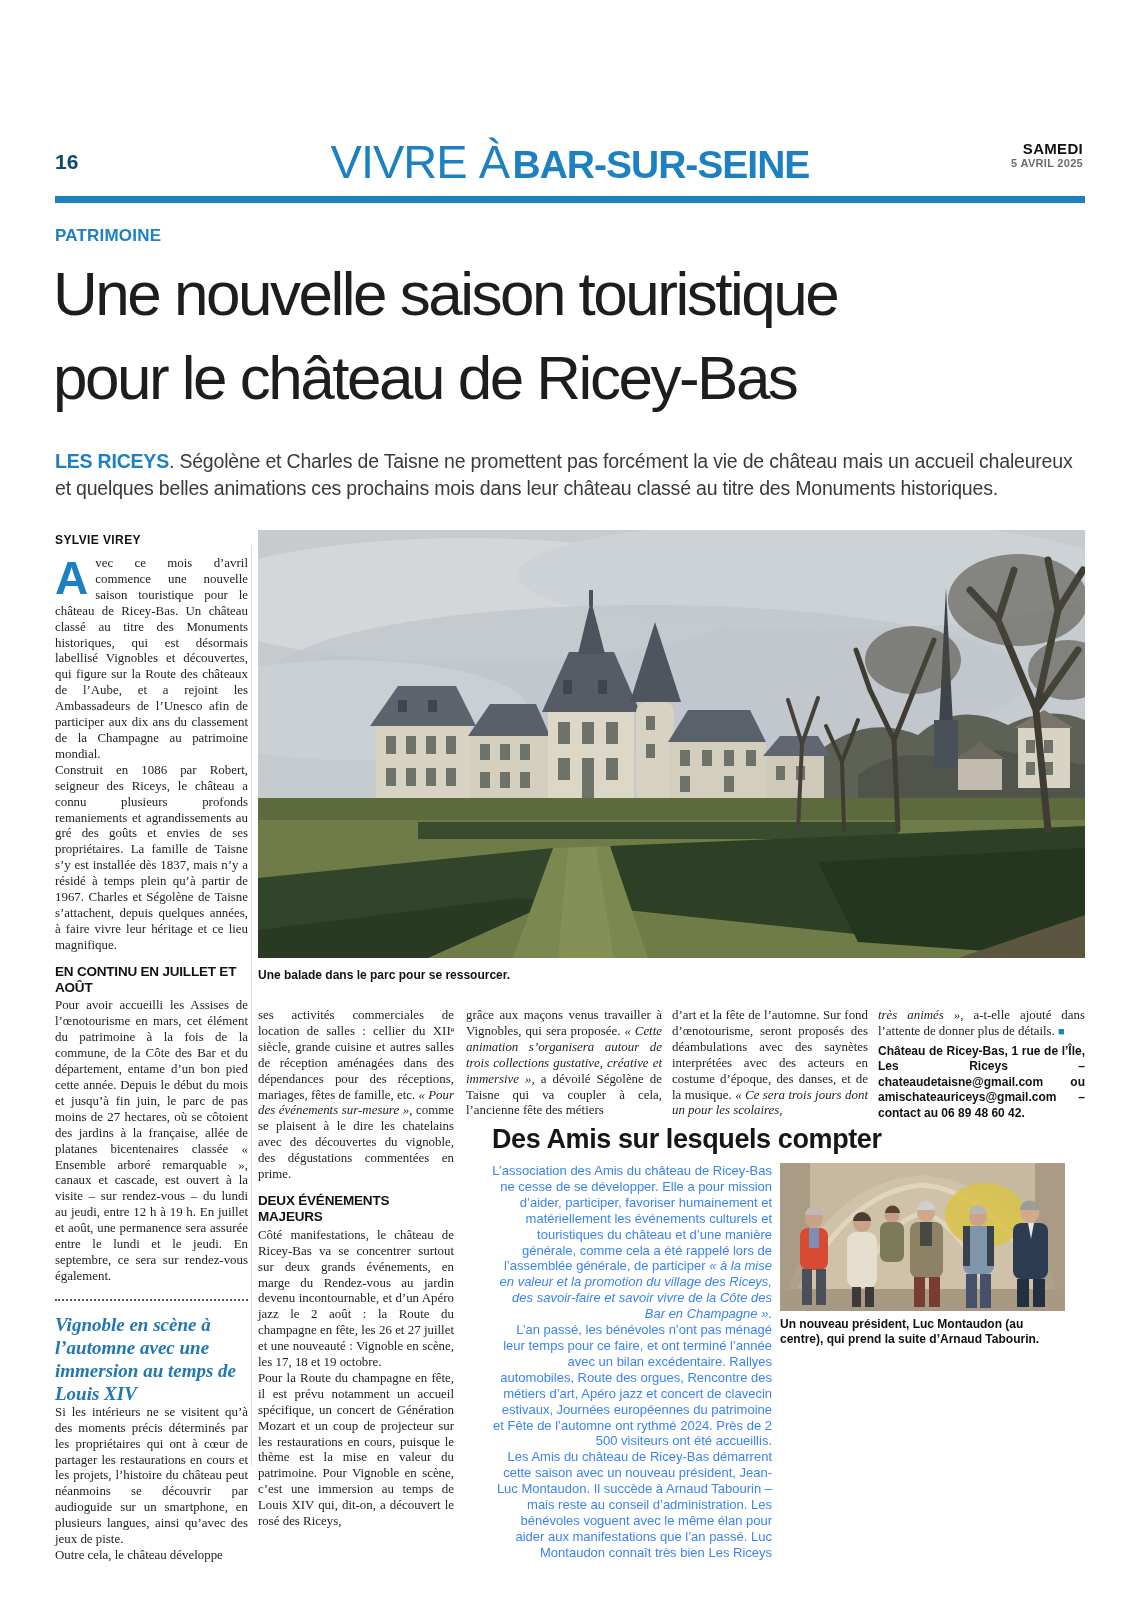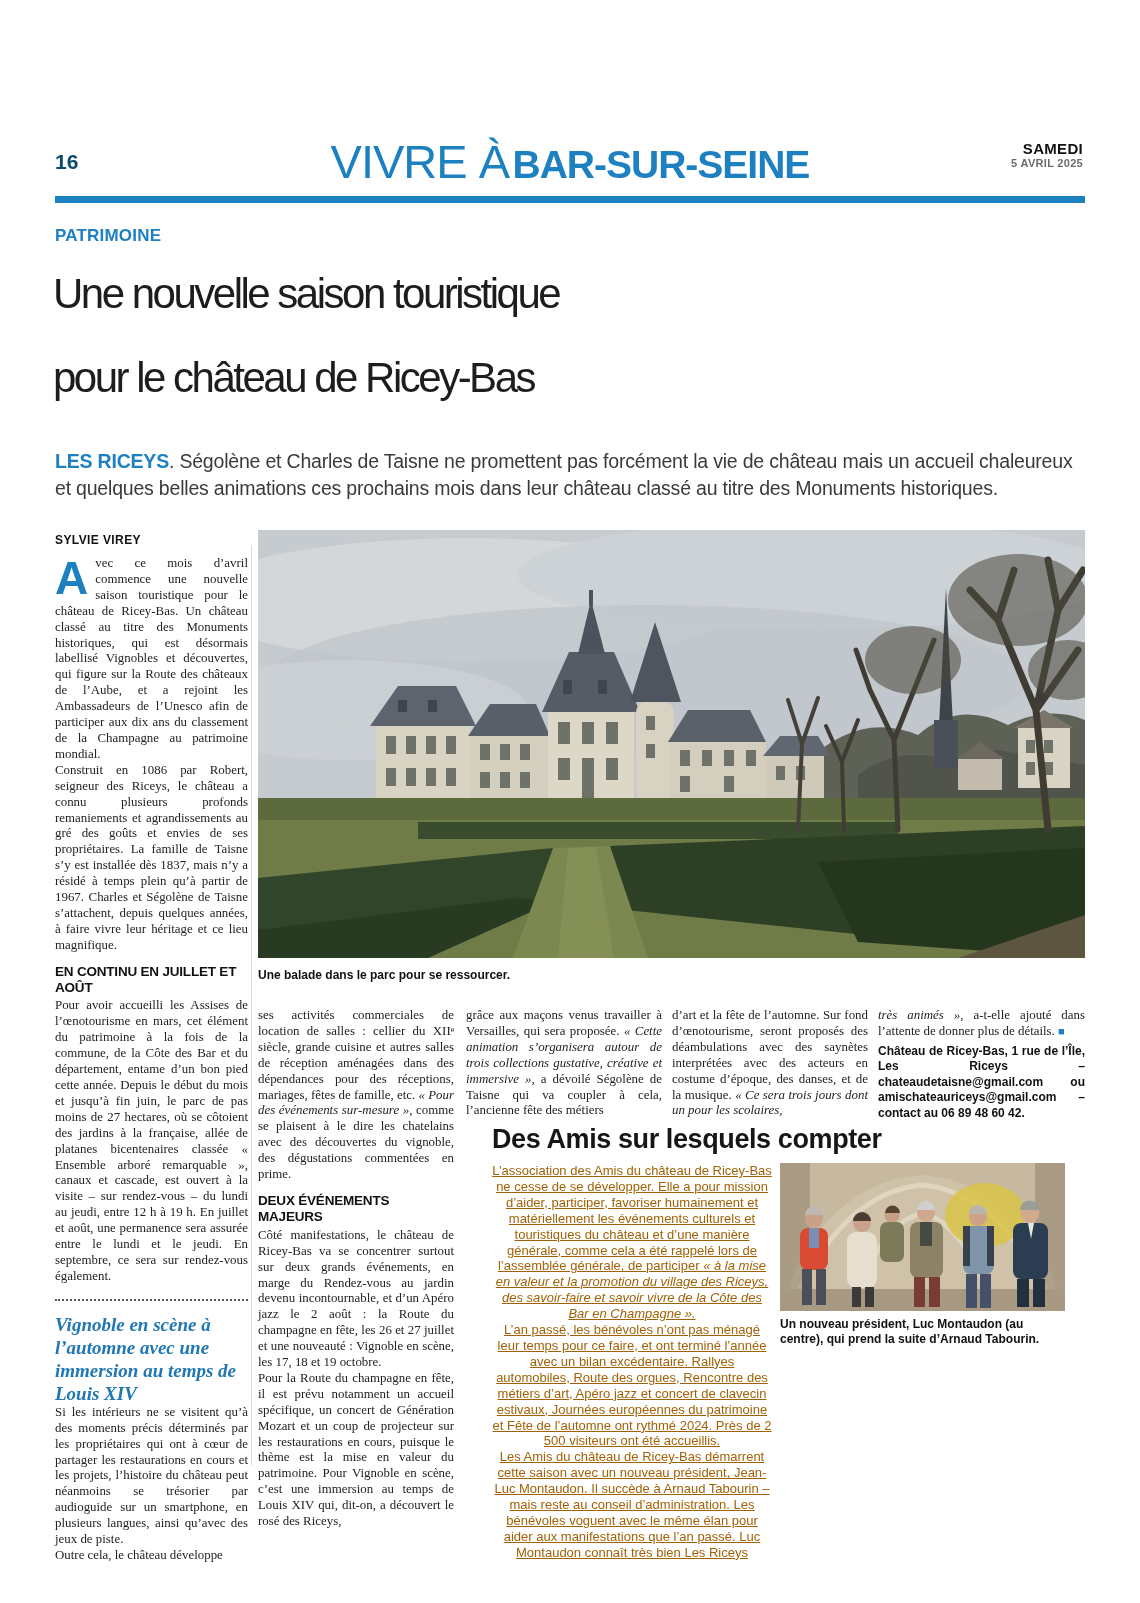--- a/index.html
+++ b/index.html
@@ -11,21 +11,21 @@
   .pagenum { font-size:21px; font-weight:bold; color:#0c4a6e; }
   .masthead { width:100%; text-align:center; letter-spacing:-1px; color:#1d80c0; white-space:nowrap; }
   .masthead .light { font-size:47px; font-weight:400; }
   .masthead .bold  { font-size:39px; font-weight:700; }
   .dateblock { text-align:right; line-height:15px; }
   .dateblock .day  { font-size:15px; font-weight:bold; color:#111; letter-spacing:0.3px; }
   .dateblock .date { font-size:11px; font-weight:bold; color:#6d6d6d; letter-spacing:0.3px; }
   .bluebar { background:#1d80c0; height:7px; }
 
   .kicker { color:#1d80c0; font-weight:bold; font-size:17px; letter-spacing:0.2px; }
-  .headline { font-size:42px; line-height:84px; font-weight:400; letter-spacing:-2.5px; color:#1d1d1b; white-space:nowrap; }
+  .headline { font-size:62px; line-height:84px; font-weight:400; letter-spacing:-2.5px; color:#1d1d1b; white-space:nowrap; }
   .standfirst { font-size:19.5px; line-height:26.5px; color:#3a3a3a; letter-spacing:-0.2px; }
   .standfirst .lead { color:#1d80c0; font-weight:bold; }
 
   .byline { font-size:12px; font-weight:bold; letter-spacing:0.4px; color:#111; }
 
   .body { font-family:"Liberation Serif", serif; font-size:12.9px; line-height:15.9px;
           text-align:justify; color:#232323; }
   .body p { margin:0; }
   .dropcap { float:left; color:#1d80c0; font-family:"Liberation Sans", sans-serif; font-weight:bold;
              font-size:46px; line-height:38px; padding:3px 7px 0 0; }
@@ -37,21 +37,21 @@
   .caption { font-weight:bold; font-size:12px; line-height:15px; color:#111; }
   .hairline-v { width:1px; background:#dcdcdc; }
 
   .q { font-style:italic; }
   .endmark { color:#1d80c0; font-style:normal; font-size:11px; }
 
   .contact { font-family:"Liberation Sans", sans-serif; font-weight:bold; font-size:12px;
              line-height:15.5px; color:#111; margin-top:4px !important; text-align:justify; }
 
   .boxtitle { font-size:27px; font-weight:bold; letter-spacing:-0.4px; color:#161616; }
-  .boxtext { font-size:13px; line-height:15.9px; color:#a16207; text-align:center;text-decoration:underline; }
+  .boxtext { font-size:13px; line-height:15.9px; color:#3b82f6; text-align:right; }
   .boxtext p { margin:0; }
   .boxnote { font-weight:bold; font-size:12.2px; line-height:15.2px; margin-top:3px !important; }
 
   .photo-frame { display:block; }
 </style>
 </head>
 <body>
 
 <div class="page">
 
@@ -76,21 +76,21 @@
   </div>
 
   <div class="abs byline" style="left:55px; top:533px;">SYLVIE VIREY</div>
 
   <div class="abs body" style="left:55px; top:556px; width:193px;">
     <p><span class="dropcap">A</span><span>vec ce mois d’avril commence une nouvelle saison touristique pour le château de Ricey-Bas. Un château classé au titre des Monuments historiques, qui est désormais labellisé Vignobles et découvertes, qui figure sur la Route des châteaux de l’Aube, et a rejoint les Ambassadeurs de l’Unesco afin de participer aux dix ans du classement de la Champagne au patrimoine mondial.</span></p>
     <p>Construit en 1086 par Robert, seigneur des Riceys, le château a connu plusieurs profonds remaniements et agrandissements au gré des goûts et envies de ses propriétaires. La famille de Taisne s’y est installée dès 1837, mais n’y a résidé à temps plein qu’à partir de 1967. Charles et Ségolène de Taisne s’attachent, depuis quelques années, à faire vivre leur héritage et ce lieu magnifique.</p>
     <p class="subhead">EN CONTINU EN JUILLET ET AOÛT</p>
     <p>Pour avoir accueilli les Assises de l’œnotourisme en mars, cet élément du patrimoine à la fois de la commune, de la Côte des Bar et du département, entame d’un bon pied cette année. Depuis le début du mois et jusqu’à fin juin, le parc de pas moins de 27 hectares, où se côtoient des jardins à la française, allée de platanes bicentenaires classée « Ensemble arboré remarquable », canaux et cascade, est ouvert à la visite – sur rendez-vous – du lundi au jeudi, entre 12 h à 19 h. En juillet et août, une permanence sera assurée entre le lundi et le jeudi. En septembre, ce sera sur rendez-vous également.</p>
     <p class="crosshead">Vignoble en scène à l’automne avec une immersion au temps de Louis XIV</p>
-    <p>Si les intérieurs ne se visitent qu’à des moments précis déterminés par les propriétaires qui ont à cœur de partager les restaurations en cours et les projets, l’histoire du château peut néanmoins se trésorier par audioguide sur un smartphone, en plusieurs langues, ainsi qu’avec des jeux de piste.</p>
+    <p>Si les intérieurs ne se visitent qu’à des moments précis déterminés par les propriétaires qui ont à cœur de partager les restaurations en cours et les projets, l’histoire du château peut néanmoins se découvrir par audioguide sur un smartphone, en plusieurs langues, ainsi qu’avec des jeux de piste.</p>
     <p>Outre cela, le château développe</p>
   </div>
 
   <div class="abs hairline-v" style="left:251px; top:545px; height:920px;"></div>
 
   <div class="abs" style="left:258px; top:530px; width:827px; height:428px;">
     <svg class="photo-frame" width="827" height="428" viewBox="0 0 827 428">
 
       <rect width="827" height="428" fill="#c6cbd0"></rect>
       <ellipse cx="210" cy="70" rx="280" ry="62" fill="#d3d7da"></ellipse>
@@ -207,21 +207,21 @@
   <div class="abs caption" style="left:258px; top:968px; width:500px;">Une balade dans le parc pour se ressourcer.</div>
 
   <div class="abs body" style="left:258px; top:1008px; width:196px;">
     <p><span>ses activités commerciales de location de salles : cellier du XIIᵉ siècle, grande cuisine et autres salles de réception aménagées dans des dépendances pour des réceptions, mariages, fêtes de famille, etc. </span><span class="q">« Pour des événements sur-mesure »</span><span>, comme se plaisent à le dire les chatelains avec des découvertes du vignoble, des dégustations commentées en prime.</span></p>
     <p class="subhead">DEUX ÉVÉNEMENTS MAJEURS</p>
     <p>Côté manifestations, le château de Ricey-Bas va se concentrer surtout sur deux grands événements, en marge du Rendez-vous au jardin devenu incontournable, et d’un Apéro jazz le 2 août : la Route du champagne en fête, les 26 et 27 juillet et une nouveauté : Vignoble en scène, les 17, 18 et 19 octobre.</p>
     <p>Pour la Route du champagne en fête, il est prévu notamment un accueil spécifique, un concert de Génération Mozart et un coup de projecteur sur les restaurations en cours, puisque le thème est la mise en valeur du patrimoine. Pour Vignoble en scène, c’est une immersion au temps de Louis XIV qui, dit-on, a découvert le rosé des Riceys,</p>
   </div>
 
   <div class="abs body" style="left:466px; top:1008px; width:196px;">
-    <p><span>grâce aux maçons venus travailler à Versailles, qui sera proposée. </span><span class="q">« Cette animation s’organisera autour de trois collections gustative, créative et immersive »</span><span>, a dévoilé Ségolène de Taisne qui va coupler à cela, l’ancienne fête des métiers</span></p>
+    <p><span>grâce aux maçons venus travailler à Vignobles, qui sera proposée. </span><span class="q">« Cette animation s’organisera autour de trois collections gustative, créative et immersive »</span><span>, a dévoilé Ségolène de Taisne qui va coupler à cela, l’ancienne fête des métiers</span></p>
   </div>
 
   <div class="abs body" style="left:672px; top:1008px; width:196px;">
     <p><span>d’art et la fête de l’automne. Sur fond d’œnotourisme, seront proposés des déambulations avec des saynètes interprétées avec des acteurs en costume d’époque, des danses, et de la musique. </span><span class="q">« Ce sera trois jours dont un pour les scolaires,</span></p>
   </div>
 
   <div class="abs body" style="left:878px; top:1008px; width:207px;">
     <p><span class="q">très animés »</span><span>, a-t-elle ajouté dans l’attente de donner plus de détails. </span><span class="endmark">■</span></p>
     <p class="contact">Château de Ricey-Bas, 1 rue de l’Île, Les Riceys – chateaudetaisne@gmail.com ou amischateauriceys@gmail.com – contact au 06 89 48 60 42.</p>
   </div>

